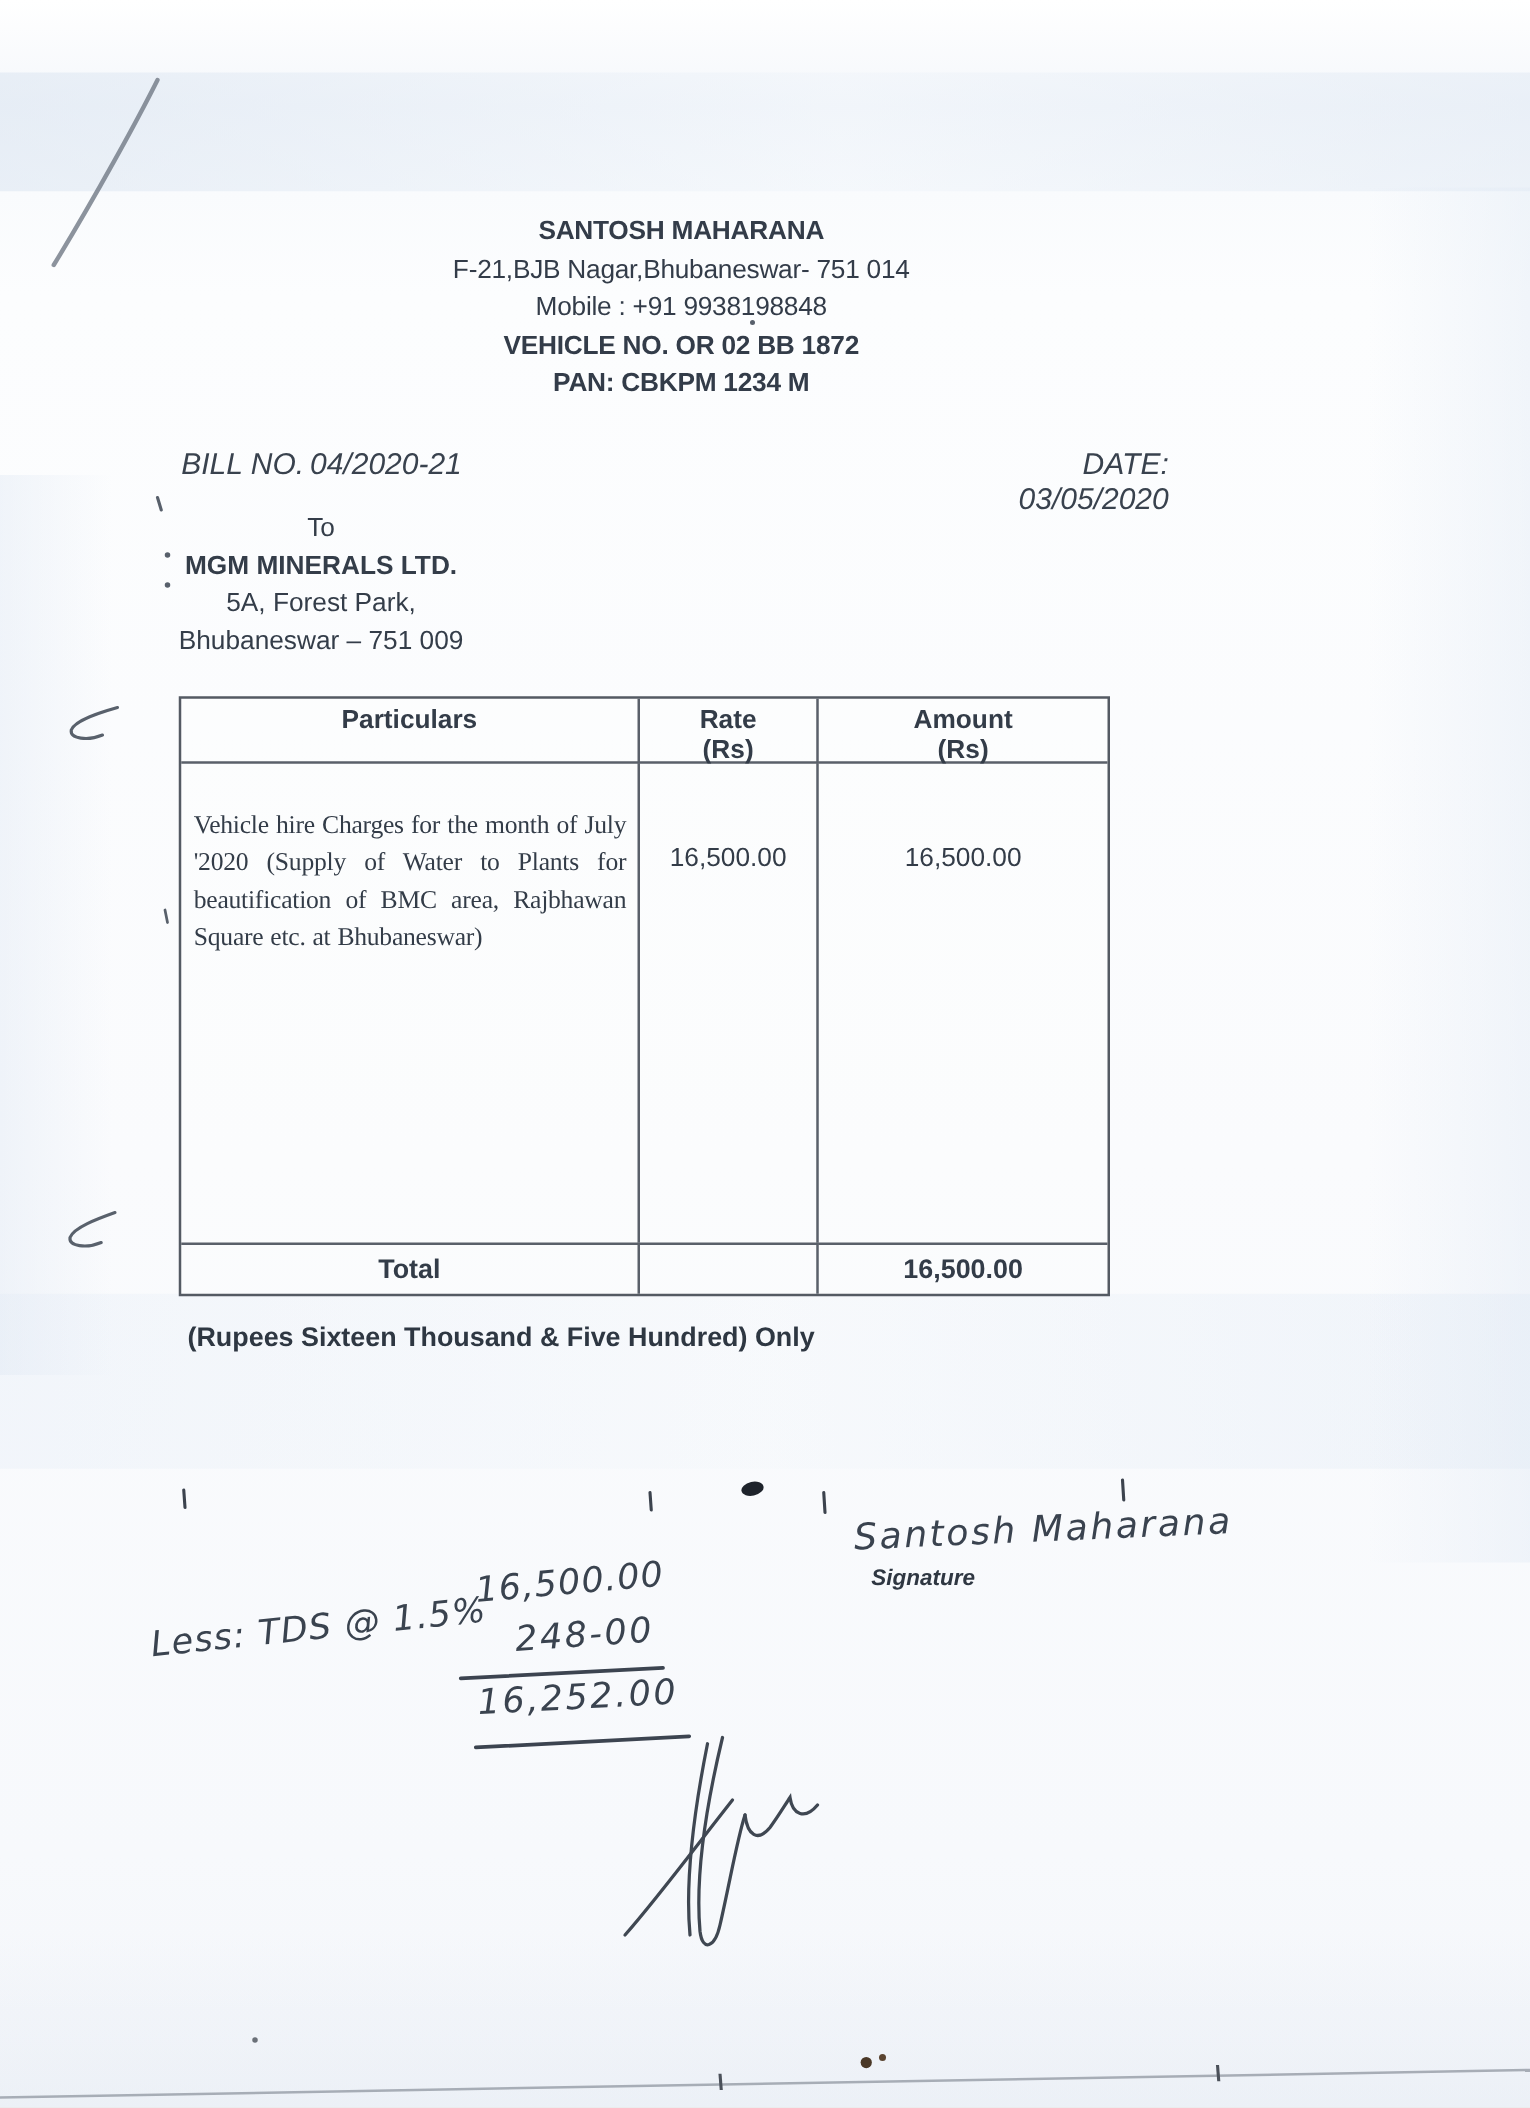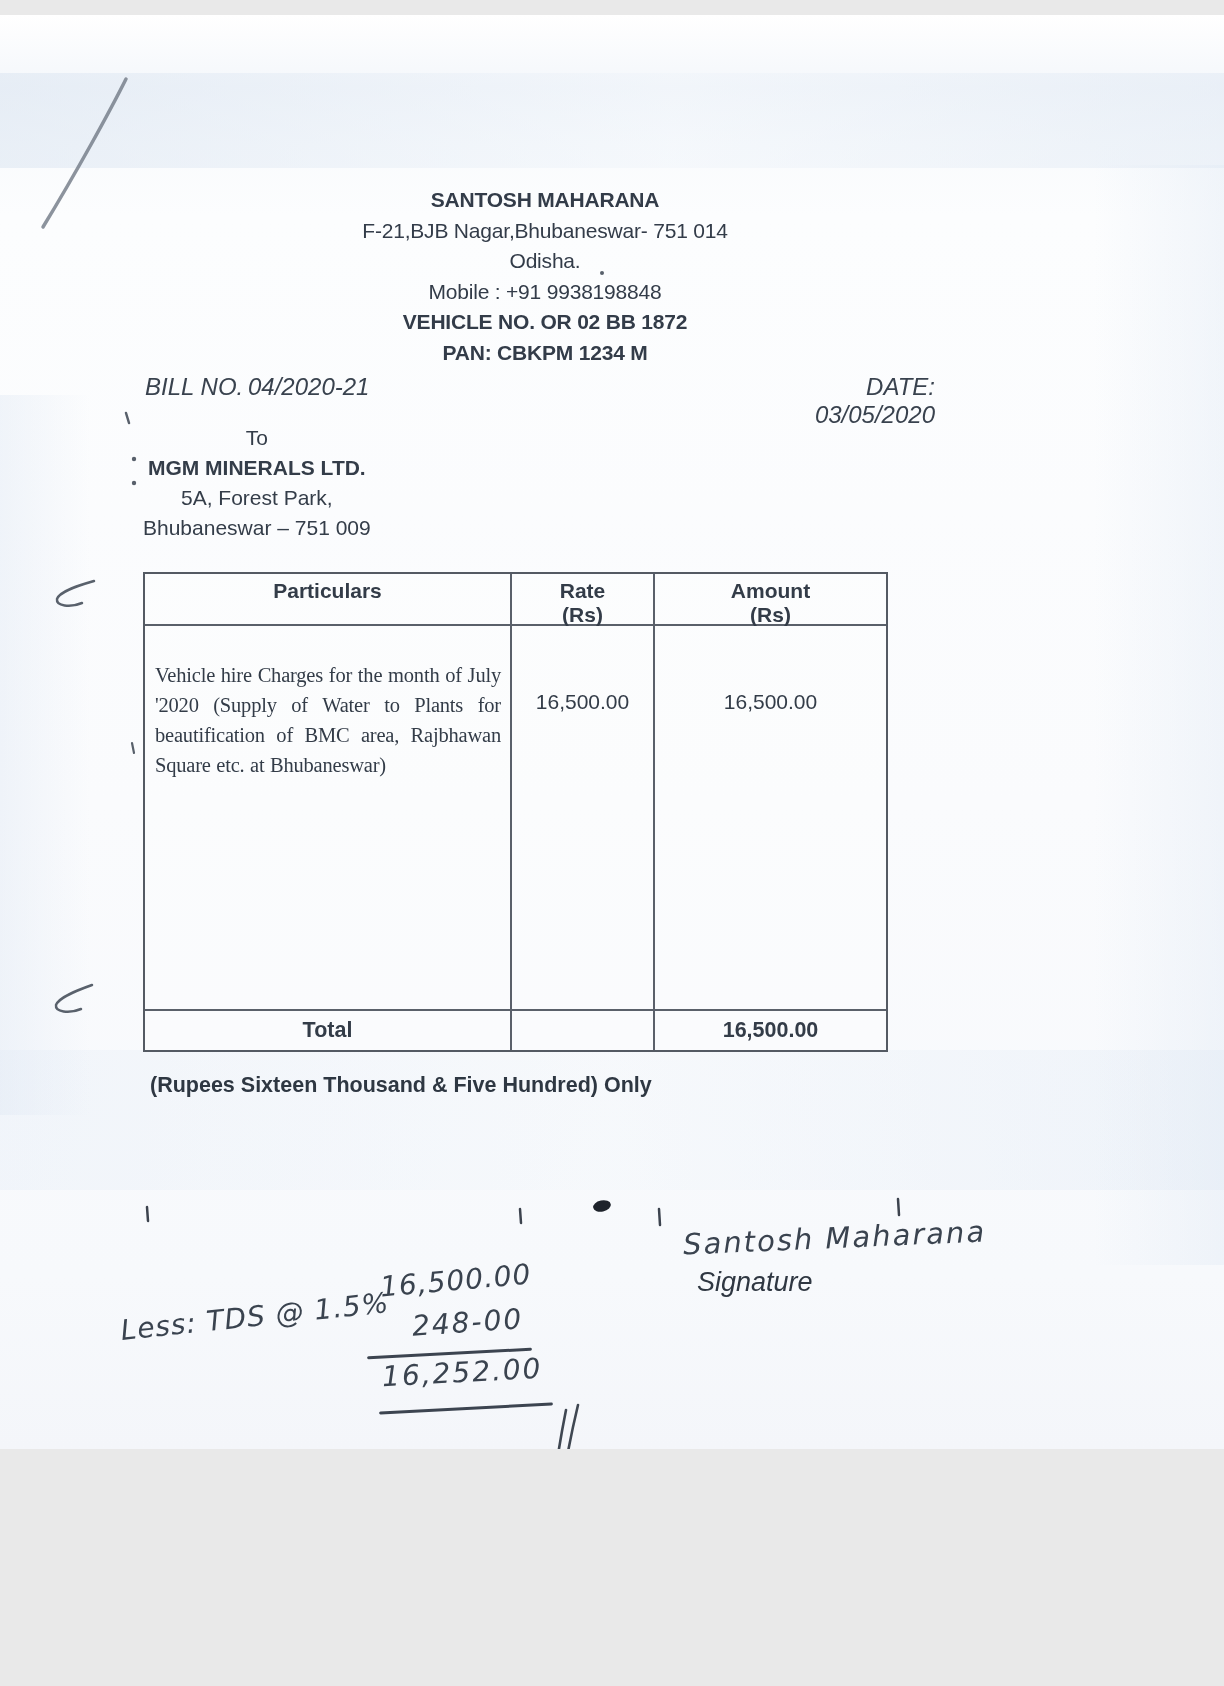--- a/index.html
+++ b/index.html
@@ -1,19 +1,19 @@
 <!DOCTYPE html>
 <html><head>
 <meta charset="utf-8">
 <style>
   html,body { margin:0; padding:0; background:#e9e9e9; }
   .page {
     position:relative;
-    width:1224px; height:1434px;
-    margin:15px auto;
+    width:1224px; height:1686px;
+    margin:0 auto;
     background:
       linear-gradient(180deg, #ffffff 0%, #f4f7fb 5%, #f9fbfd 9%, #fcfdfe 14%, #fafbfd 55%, #f7f9fc 88%, #f4f6fa 100%);
     overflow:hidden;
     font-family:"Liberation Sans", sans-serif;
     color:#333b47;
   }
   .tint { position:absolute; pointer-events:none; }
   .t1 { top:58px; left:0; width:1224px; height:95px;
         background:linear-gradient(90deg, rgba(219,229,241,.55), rgba(236,242,249,.35) 55%, rgba(223,232,243,.5)); }
   .t2 { top:1035px; left:0; width:1224px; height:140px;
@@ -66,21 +66,21 @@
   .words-line {
     left:150px; top:1058px; width:790px; 
     font-weight:bold; font-size:21.5px; color:#2e3742;
   }
 
   .hw {
     position:absolute; font-family:"DejaVu Sans", sans-serif; font-style:italic;
     color:#3a434f;
   }
   .hw-sig-name { left:683px; top:1206px; font-size:29px; letter-spacing:2px; transform:rotate(-2.5deg); }
-  .sig-label { left:697px; top:1252px; font-size:27px; font-weight:normal; font-style:italic; color:#2f3742; }
+  .sig-label { left:697px; top:1252px; font-size:18px; font-weight:bold; font-style:italic; color:#2f3742; }
 
   .hw-note { left:120px; top:1285px; font-size:28px; letter-spacing:1px; transform:rotate(-6deg); }
   .hw-gross { left:380px; top:1249px; font-size:28px; letter-spacing:1px; transform:rotate(-5deg); }
   .hw-tds { left:412px; top:1291px; font-size:28px; letter-spacing:2px; transform:rotate(-4deg); }
   .hw-net { left:382px; top:1341px; font-size:28px; letter-spacing:2px; transform:rotate(-3deg); }
   .hw-line { position:absolute; height:3px; background:#3c4450; border-radius:2px; }
   .hw-line1 { left:367px; top:1337px; width:165px; transform:rotate(-3deg); }
   .hw-line2 { left:379px; top:1392px; width:174px; transform:rotate(-3deg); }
 
   svg.artifacts { position:absolute; left:0; top:0; pointer-events:none; }
@@ -92,21 +92,20 @@
 
   <div class="tint t1"></div>
   <div class="tint t2"></div>
   <div class="tint t3"></div>
   <div class="tint t4"></div>
   <div class="tint t5"></div>
 
   <div class="abs header-block">
     <div class="b">SANTOSH MAHARANA</div>
     <div>F-21,BJB Nagar,Bhubaneswar- 751 014</div>
-    <div>Odisha.</div>
     <div>Mobile : +91 9938198848</div>
     <div class="b">VEHICLE NO. OR 02 BB 1872</div>
     <div class="b">PAN: CBKPM 1234 M</div>
   </div>
 
   <div class="abs bill-row">
     <span class="bill-no-label i">BILL NO.</span>
     <span class="bill-no-value i">04/2020-21</span>
     <span class="date-value i">DATE: 03/05/2020</span>
   </div>

